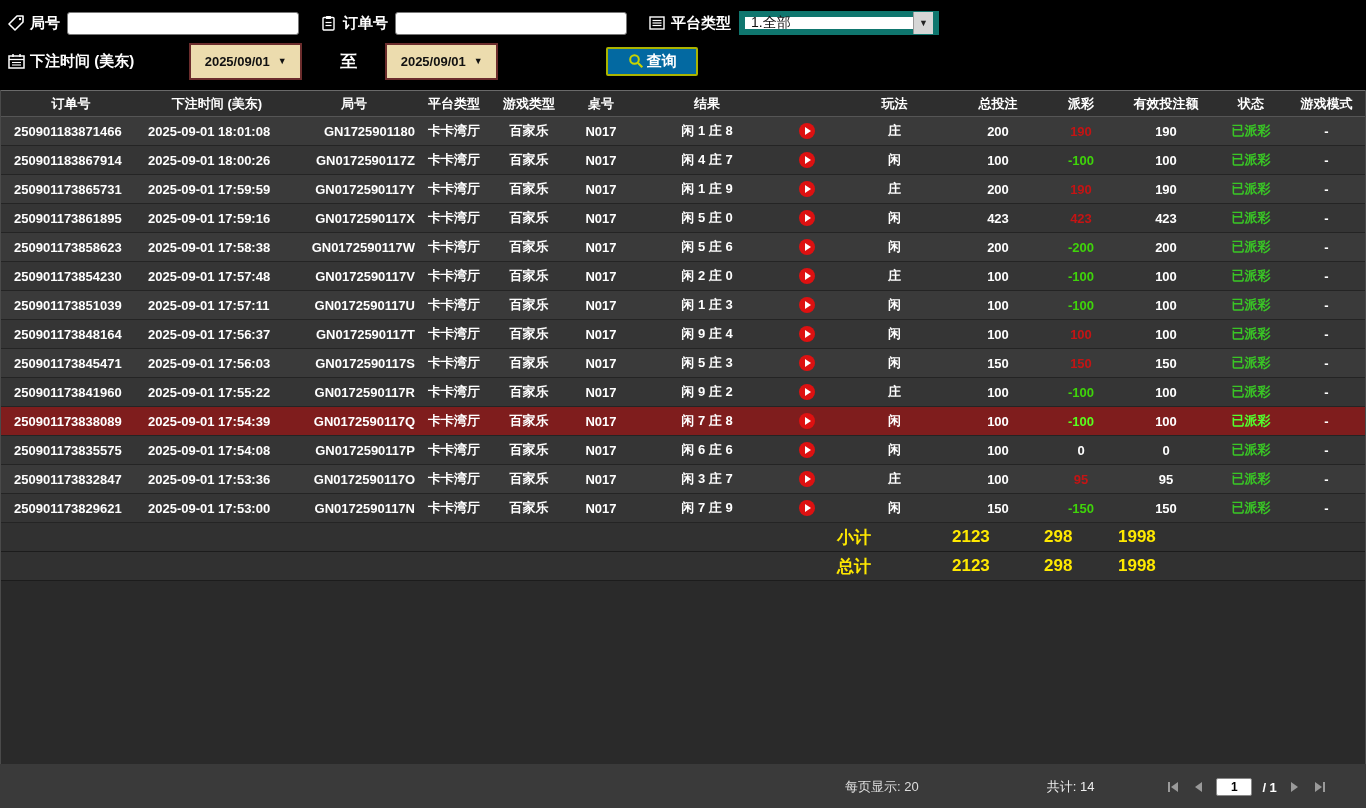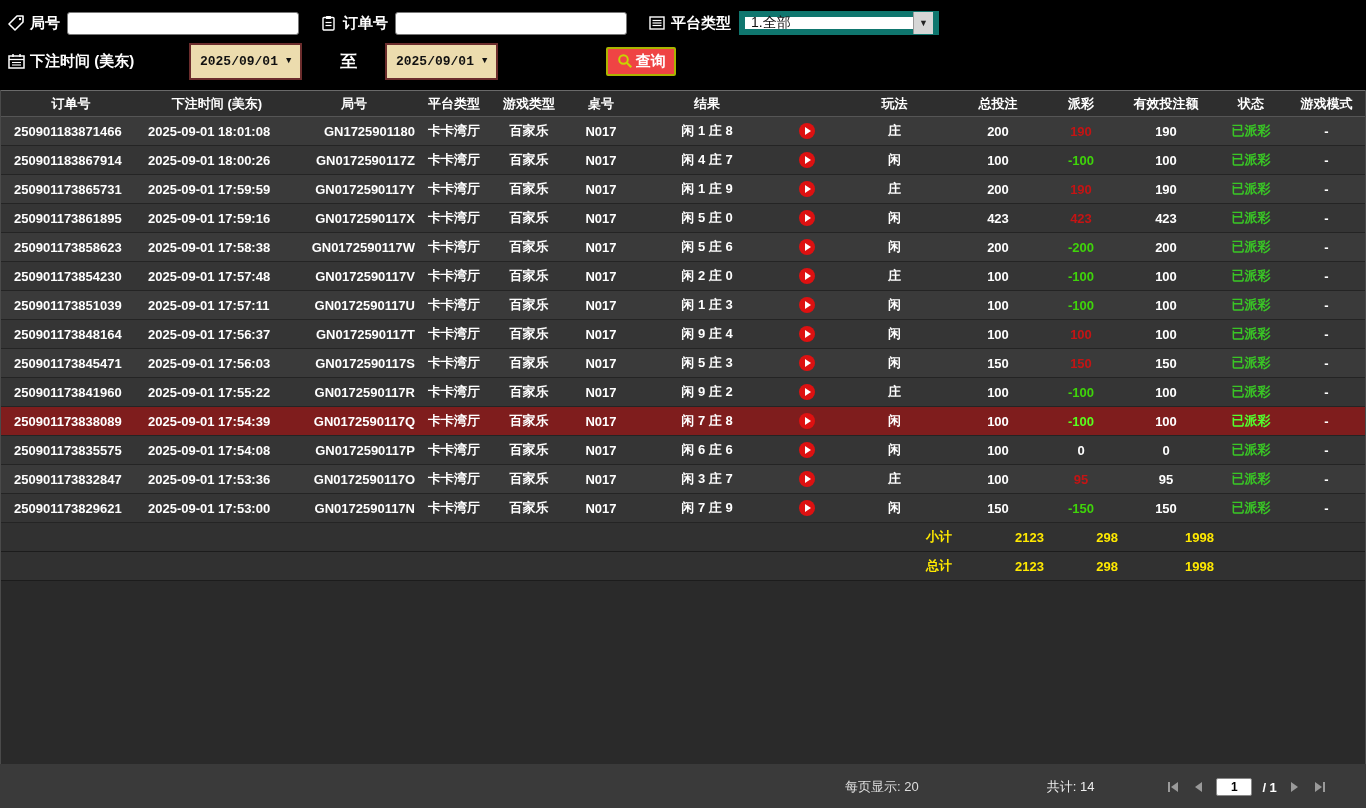--- a/index.html
+++ b/index.html
@@ -14,25 +14,25 @@
 .frow { display: flex; align-items: center; }
 .frow1 { height: 28px; margin-left: 8px; }
 .frow2 { height: 32px; margin-left: 8px; margin-top: 8px; }
 .ficon { width: 22px; height: 18px; display: inline-flex; align-items: center; justify-content: flex-start; }
 .flabel { color: #fff; font-weight: bold; font-size: 15px; white-space: nowrap; }
 .text-input { width: 232px; height: 23px; border: 1px solid #777; border-radius: 3px; background: #fff; margin-left: 7px; font-size: 13px; padding: 0 6px; outline: none; font-family: inherit; }
 .gap1 { margin-left: 22px; }
 .dropdown { width: 200px; height: 24px; background: #fff; border: 6px solid #0f766e; margin-left: 8px; display: flex; align-items: center; cursor: pointer; }
 .dd-text { flex: 1; font-size: 14px; color: #111; padding-left: 6px; }
 .dd-arrow { width: 20px; height: 22px; background: #d6d6d6; border-left: 1px solid #999; color: #222; font-size: 9px; display: flex; align-items: center; justify-content: center; }
-.date-btn { height: 37px; width: 113px; margin-left: 55px; background: #ecdcae; border: 2px solid #6b2c2c; border-radius: 0; display: inline-flex; align-items: center; justify-content: center; gap: 8px; font-weight: bold; font-size: 13px; color: #111; cursor: pointer; font-family: Liberation Mono, monospace; }
+.date-btn { height: 37px; width: 113px; margin-left: 55px; background: #ecdcae; border: 2px solid #6b2c2c; border-radius: 0; display: inline-flex; align-items: center; justify-content: center; gap: 8px; font-weight: bold; font-size: 13px; color: #111; cursor: pointer; font-family: Liberation Sans, sans-serif; }
 .date-btn.second { margin-left: 28px; }
 .caret { font-size: 9px; }
 .to-label { font-size: 17px; margin-left: 38px; }
-.search-btn { height: 29px; width: 70px; margin-left: 108px; background: #ef4444; border: 2px solid #aab400; border-radius: 2px; color: #fff; font-weight: bold; font-size: 15px; display: inline-flex; align-items: center; justify-content: center; gap: 3px; cursor: pointer; font-family: inherit; }
+.search-btn { height: 29px; width: 92px; margin-left: 108px; background: #0369a1; border: 2px solid #aab400; border-radius: 2px; color: #fff; font-weight: bold; font-size: 15px; display: inline-flex; align-items: center; justify-content: center; gap: 3px; cursor: pointer; font-family: inherit; }
 
 .grid { display: grid; grid-template-columns: 140px 152px 122px 78px 72px 72px 140px 60px 115px 92px 74px 96px 74px 1fr; align-items: center; }
 .table-wrap { border-left: 1px solid #4a4a4a; border-right: 1px solid #4a4a4a; }
 .thead { height: 27px; background: #2e2e2e; border-top: 1px solid #6a6a6a; border-bottom: 1px solid #555; }
 .th { color: #fff; font-weight: bold; font-size: 13px; text-align: center; white-space: nowrap; }
 .tr { height: 29px; background: #3a3a3a; border-bottom: 1px solid #242424; cursor: pointer; }
 .tr:nth-child(even) { background: #353535; }
 .tr.selected { background: #7f1d1d; }
 .td { color: #fff; font-weight: bold; font-size: 13px; text-align: center; white-space: nowrap; overflow: hidden; }
 .c-order { text-align: left; padding-left: 13px; }
@@ -41,21 +41,21 @@
 .win { color: #c41414; }
 .loss { color: #3fd40a; }
 .zero { color: #ffffff; }
 .c-status { color: #39c525; }
 .tr.selected .c-status { color: #52ff2d; }
 .tr.selected .loss { color: #59ff1f; }
 .c-play { display: flex; justify-content: center; }
 .play-btn { width: 16px; height: 16px; border-radius: 50%; background: #dd1111; display: inline-flex; align-items: center; justify-content: center; cursor: pointer; }
 .play-tri { width: 0; height: 0; border-left: 6px solid #fff; border-top: 4px solid transparent; border-bottom: 4px solid transparent; margin-left: 2px; }
 .sum-row { height: 29px; background: #313131; border-bottom: 1px solid #1c1c1c; }
-.sum-cell { color: #ffe900; font-weight: bold; font-size: 13px; text-align: right; }
+.sum-cell { color: #ffe900; font-weight: bold; font-size: 17px; text-align: left; }
 .sc9 { grid-column: 9; } .sc10 { grid-column: 10; } .sc11 { grid-column: 11; } .sc12 { grid-column: 12; }
 .filler { height: 183px; background: #2a2a2a; }
 
 .footer { height: 46px; background: #3a3a3a; display: flex; align-items: center; color: #ddd; font-size: 13px; }
 .per-page { margin-left: 845px; white-space: nowrap; }
 .total-count { margin-left: 128px; white-space: nowrap; color: #eee; }
 .pager { display: flex; align-items: center; gap: 10px; margin-left: 72px; }
 .pg-btn { width: 15px; height: 14px; display: inline-flex; align-items: center; justify-content: center; cursor: pointer; }
 .page-input { width: 36px; height: 18px; text-align: center; font-size: 12px; font-weight: bold; border: 1px solid #888; border-radius: 2px; background: #fff; color: #000; padding: 0; font-family: inherit; }
 .page-suffix { color: #fff; font-weight: bold; }

